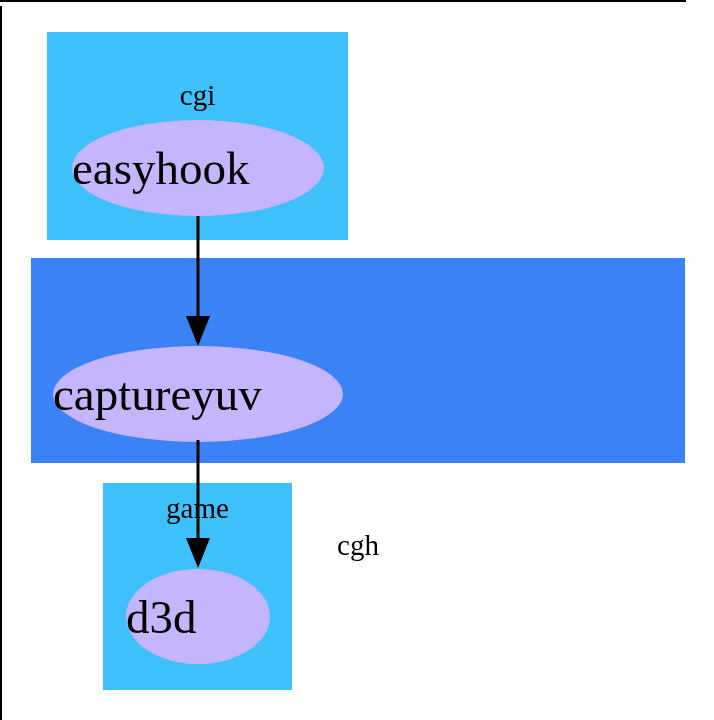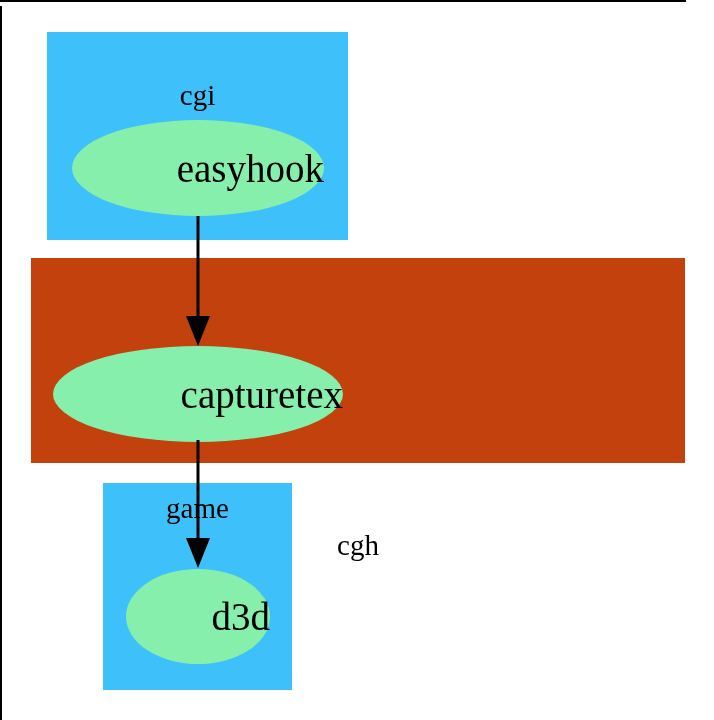--- a/index.html
+++ b/index.html
@@ -43,37 +43,37 @@
   }
   .cluster-cgi {
     left: 47px; top: 32px;
     width: 301px; height: 208px;
     background: #3ec0fa;
   }
   .cluster-cgi .cluster-label { top: 46px; }
   .cluster-cgh {
     left: 31px; top: 258px;
     width: 654px; height: 205px;
-    background: #c2410c;
+    background: #3b82f6;
   }
   .cluster-cgh .cluster-label { top: 270px; }
   .cluster-game {
     left: 103px; top: 483px;
     width: 189px; height: 207px;
     background: #3ec0fa;
   }
   .cluster-game .cluster-label { top: 8px; }
   .node {
     position: absolute;
     border-radius: 50%;
-    background: #86efac;
+    background: #c4b5fd;
     display: flex;
     align-items: center;
-    justify-content: flex-end;
-    font-size: 39px;
+    justify-content: flex-start;
+    font-size: 47px;
     color: #000000;
     white-space: nowrap;
   }
   .node-easyhook  { left: 72px;  top: 120px; width: 252px; height: 96px; }
   .node-captureyuv{ left: 53px;  top: 346px; width: 290px; height: 96px; }
   .node-capturetex{ left: 388px; top: 346px; width: 274px; height: 96px; }
   .node-d3d       { left: 126px; top: 569px; width: 144px; height: 95px; }
   .edges {
     position: absolute;
     left: 0; top: 0;
@@ -99,21 +99,21 @@
 
   <div class="cluster cluster-game">
     <div class="cluster-label">game</div>
   </div>
 
   <div class="node node-easyhook">
     <span>easyhook</span>
   </div>
 
   <div class="node node-captureyuv">
-    <span>capturetex</span>
+    <span>captureyuv</span>
   </div>
 
 
   <div class="node node-d3d">
     <span>d3d</span>
   </div>
 
   <svg class="edges" viewBox="0 0 714 720" xmlns="http://www.w3.org/2000/svg">
     <g>
       <line x1="198" y1="216" x2="198" y2="320" stroke="#000000" stroke-width="3"></line>

